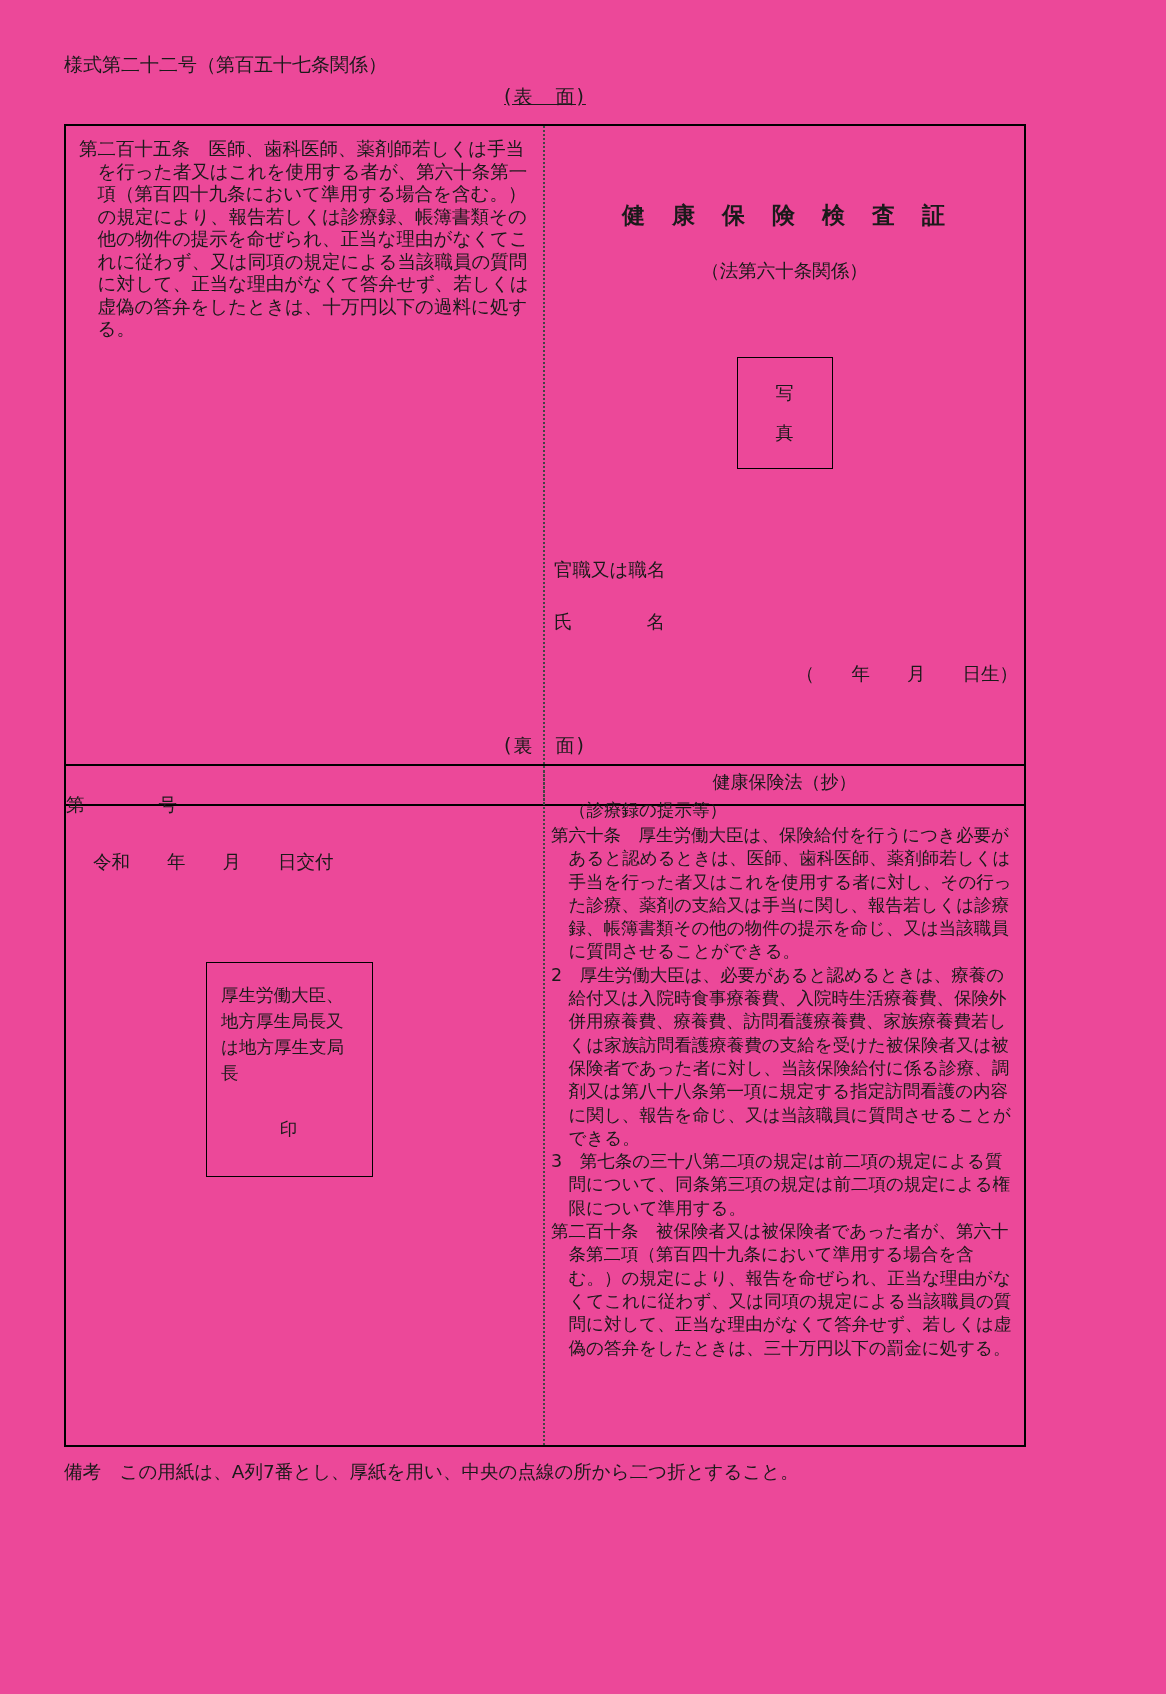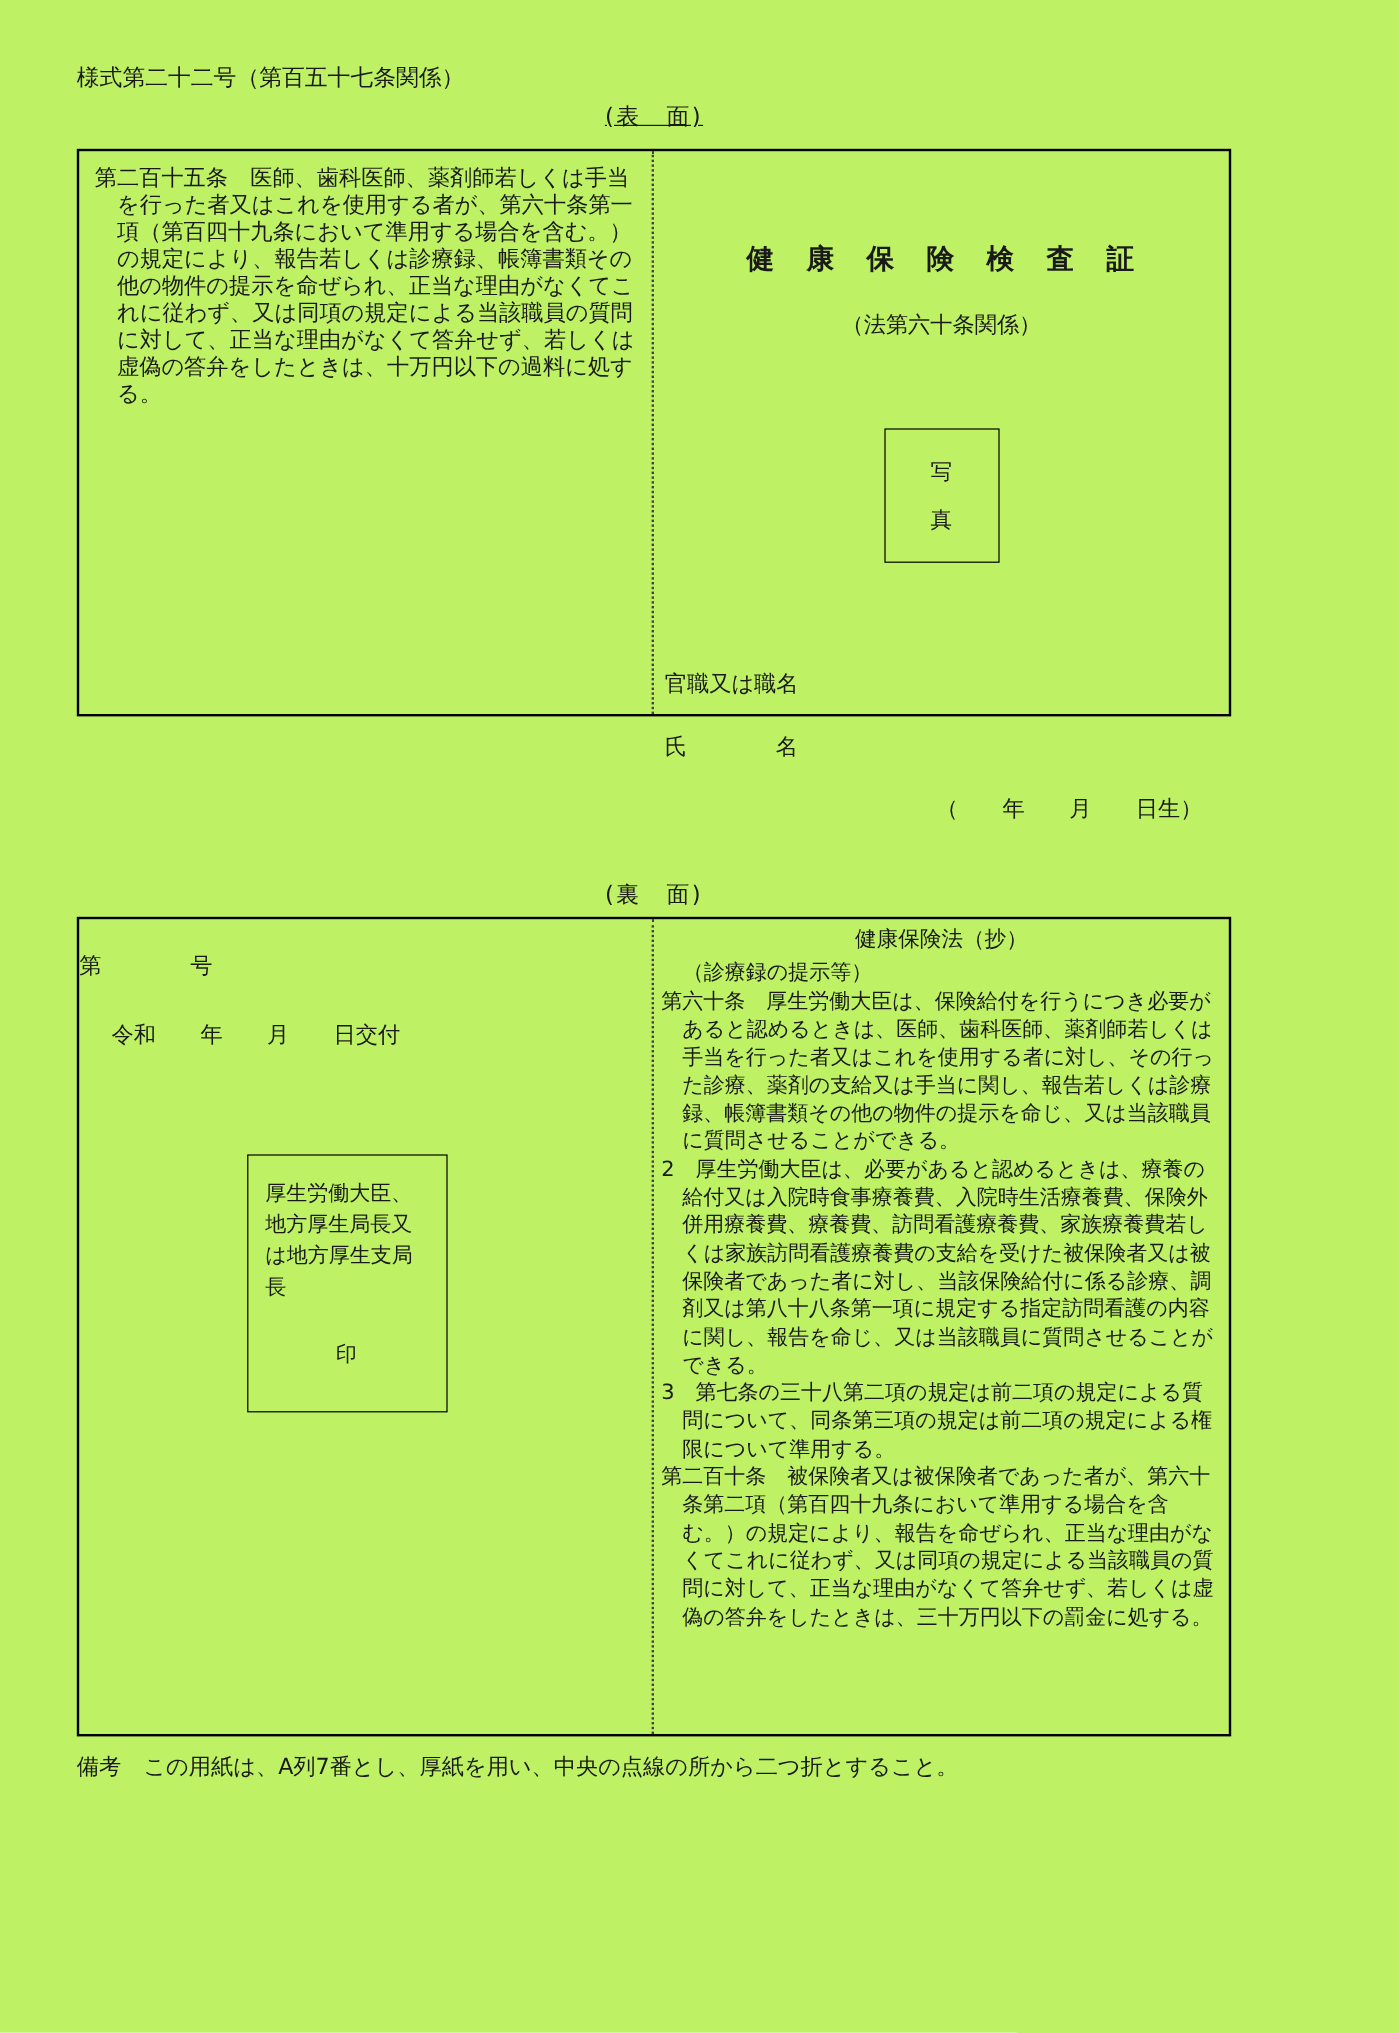--- a/index.html
+++ b/index.html
@@ -1,21 +1,21 @@
 <!DOCTYPE html>
 <html><head>
 <meta charset="utf-8">
 <style>
   * { margin: 0; padding: 0; box-sizing: border-box; }
   html, body { background: #ffffff; }
   .page {
     position: relative;
     width: 1166px;
     height: 1694px;
-    background: #bef264;
+    background: #ec4899;
     font-family: "DejaVu Sans", sans-serif;
     color: #1a1a1a;
     overflow: hidden;
   }
   .form-title {
     position: absolute;
     left: 64px;
     top: 52px;
     font-size: 19px;
   }
@@ -30,21 +30,21 @@
   .front-label { top: 84px; text-decoration: underline; }
   .back-label  { top: 733px; }
 
   .card {
     position: absolute;
     left: 64px;
     width: 962px;
     border: 2px solid #000;
     display: flex;
   }
-  .front-card { top: 124px; height: 473px; }
+  .front-card { top: 124px; height: 682px; }
   .back-card  { top: 764px; height: 683px; }
 
   .col-left {
     width: 50%;
     border-right: 2px dotted #444;
     position: relative;
   }
   .col-right {
     width: 50%;
     position: relative;
@@ -88,21 +88,21 @@
     font-size: 18.5px;
   }
   .field-name {
     margin-top: 27px;
     padding-left: 9px;
     font-size: 18.5px;
   }
   .field-birth {
     margin-top: 27px;
     text-align: right;
-    padding-right: 22px;
+    padding-right: 6px;
     font-size: 18.5px;
   }
 
   
   .number-line {
     margin-top: 26px;
     font-size: 18.5px;
   }
   .date-line {
     margin-top: 32px;

